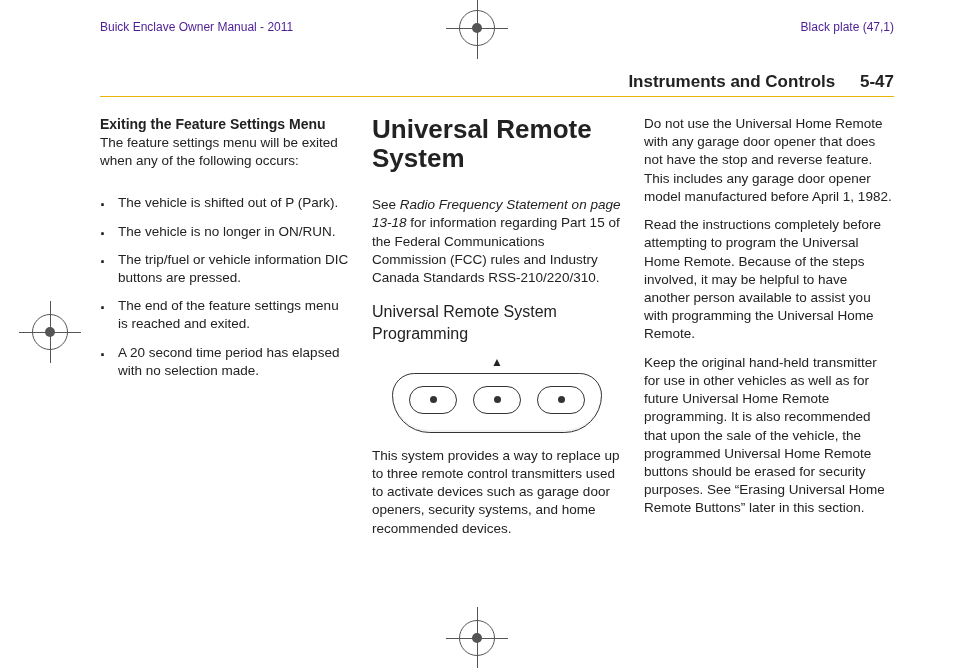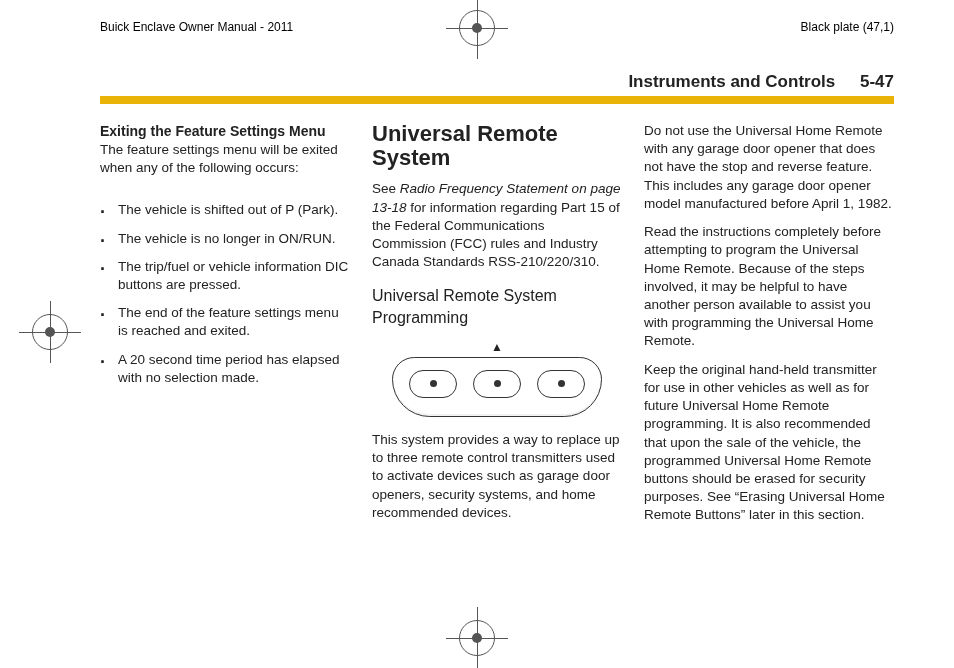--- a/index.html
+++ b/index.html
@@ -14,21 +14,21 @@
     overflow: hidden;
   }
   .page {
     box-sizing: border-box;
     padding: 20px 60px 20px 100px;
   }
   .top-meta {
     display: flex;
     justify-content: space-between;
     font-size: 12px;
-    color: #000000;
+    color: #4c1d95;
     margin-bottom: 6px;
   }
   .reg-top, .reg-bottom {
     position: absolute;
     left: 50%;
     transform: translateX(-50%);
     text-align: center;
     color: #444;
     font-size: 10px;
   }
@@ -54,21 +54,21 @@
     width: 10px; height: 10px; background: #555;
     border-radius: 50%; transform: translate(-50%,-50%);
   }
   .reg-side {
     position: absolute;
     left: 30px;
     top: 50%;
     transform: translateY(-50%);
   }
   .header-line {
-    border-bottom: 8px solid #eab308;
+    border-bottom: 1px solid #eab308;
     padding-bottom: 4px;
     text-align: right;
     font-weight: bold;
     font-size: 17px;
     margin: 38px 0 18px 0;
   }
   .header-line .sec { margin-left: 20px; }
   .columns {
     display: flex;
     gap: 22px;
@@ -77,23 +77,23 @@
     flex: 1 1 0;
     font-size: 13.5px;
     line-height: 1.35;
   }
   .h4 {
     font-weight: bold;
     font-size: 14px;
   }
   .h2 {
     font-weight: bold;
-    font-size: 22px;
+    font-size: 26px;
     line-height: 1.1;
-    margin-bottom: 10px;
+    margin-bottom: 24px;
   }
   .h3 {
     font-weight: normal;
     font-size: 16px;
     margin: 14px 0 10px 0;
   }
   ul.bullets {
     list-style: none;
     padding: 0;
     margin: 24px 0 0 0;

